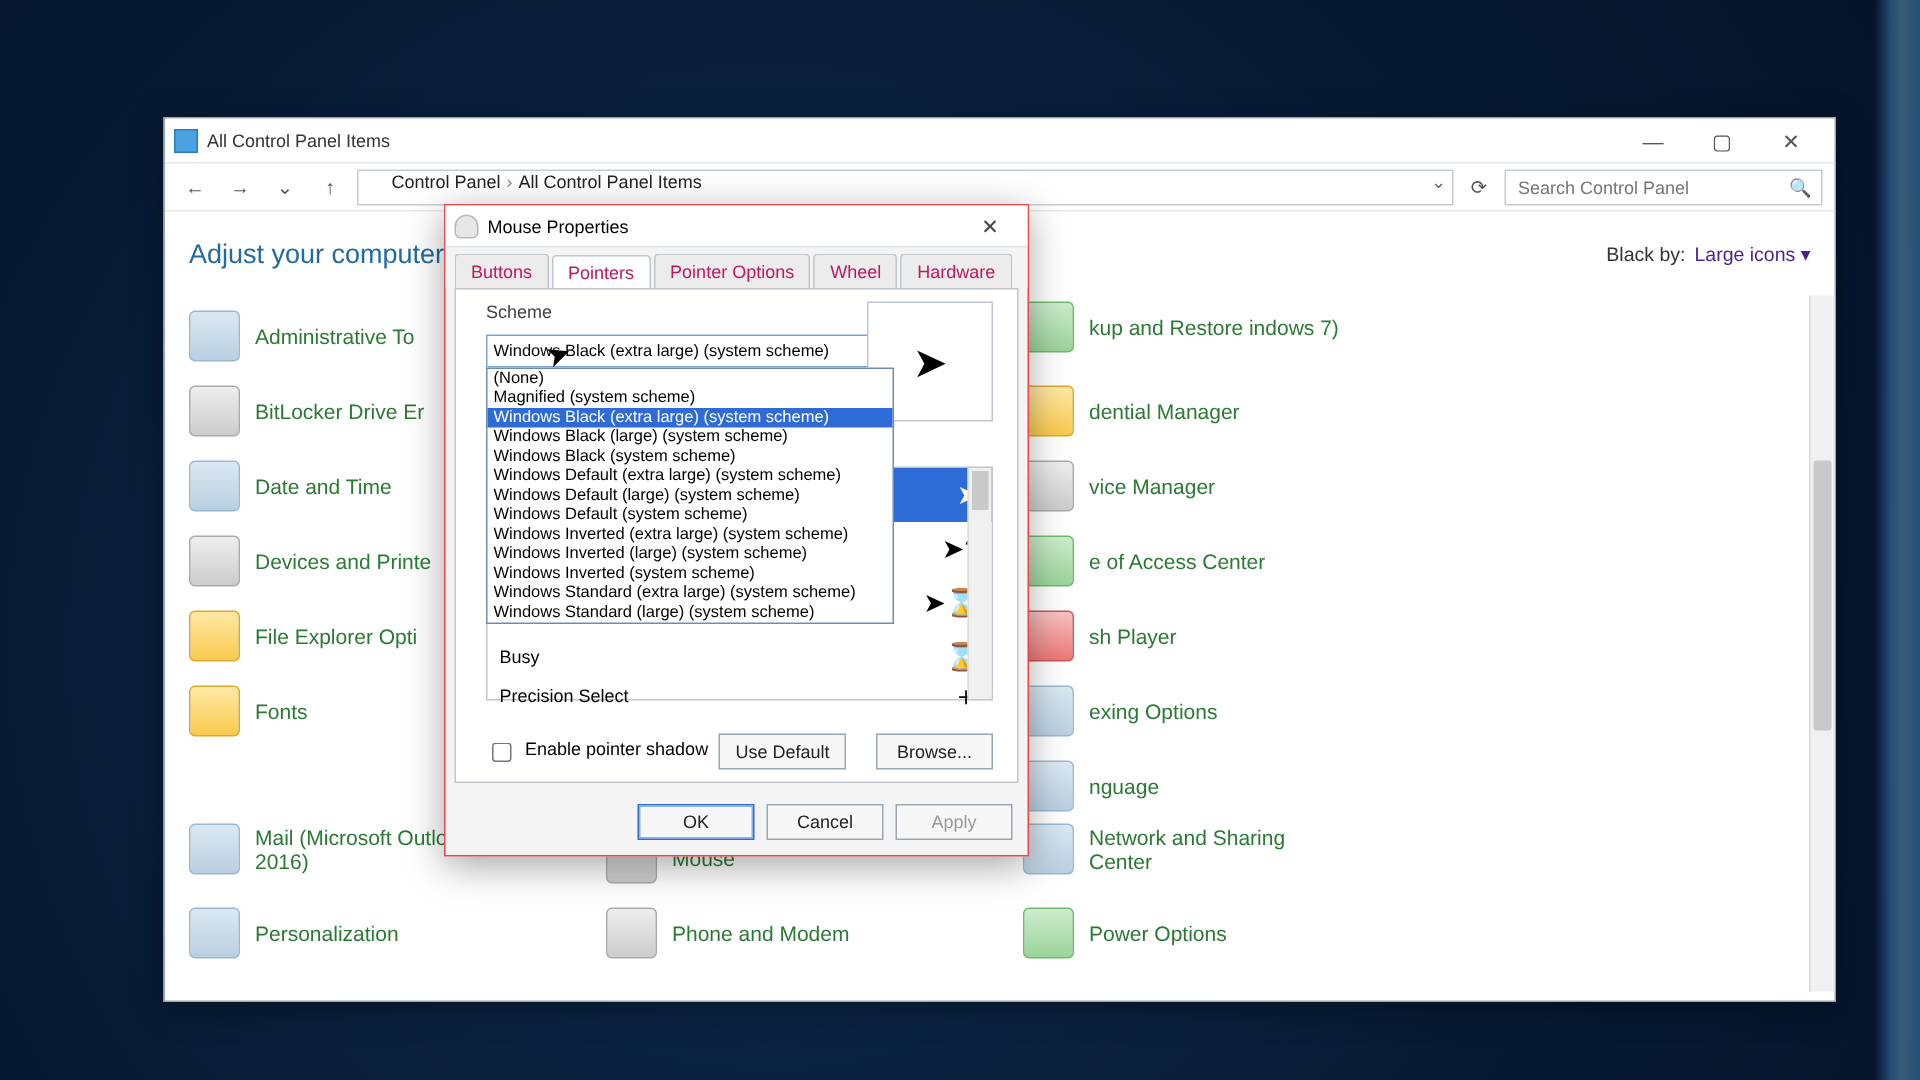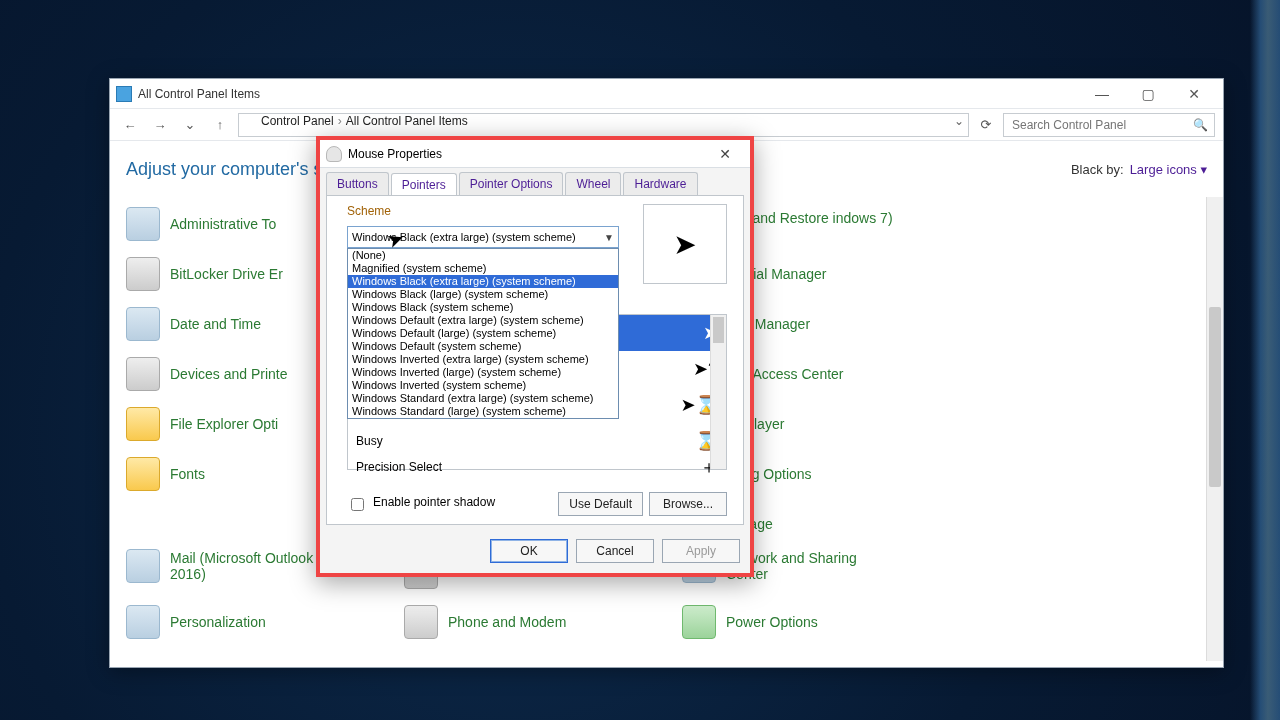--- a/index.html
+++ b/index.html
@@ -100,24 +100,24 @@
 
   .vscroll {
     position:absolute; right:0; top:118px; bottom:6px; width:17px;
     background:#f0f0f0; border-left:1px solid #dcdcdc;
   }
   .vscroll .thumb { position:absolute; left:2px; right:2px; top:110px; height:180px; background:#c9c9c9; border-radius:2px;}
 
   
   .dialog {
     position:absolute;
-    left:316px; top:136px;
-    width:438px;
+    left:296px; top:136px;
+    width:390px;
     background:#f4f4f4;
-    border:4px solid #ef4444;
+    border:1px solid #ef4444;
     box-shadow: 0 6px 24px rgba(0,0,0,.35);
   }
   .dlg-title {
     height:28px;
     background:#fff;
     border-bottom:1px solid #dadfe4;
     display:flex; align-items:center;
     padding:0 6px;
     font-size:12px;
   }
@@ -131,32 +131,32 @@
     padding:4px 6px 0 6px;
     gap:2px;
     font-size:12px;
     background:#f4f4f4;
   }
   .tab {
     padding:4px 10px;
     border:1px solid #c0c6cc;
     border-bottom:none;
     background:#ececec;
-    color:#4c1d95;
+    color:#be185d;
     border-radius:3px 3px 0 0;
   }
   .tab.active { background:#fff; position:relative; top:1px; }
   .tabbody {
     border:1px solid #c0c6cc;
     margin:0 6px 6px 6px;
     background:#fff;
     position:relative;
     min-height:330px;
   }
-  .group-label { position:absolute; left:20px; top:8px; font-size:12px; color:#a16207;}
+  .group-label { position:absolute; left:20px; top:8px; font-size:12px; color:#404040;}
   .combo {
     position:absolute;
     left:20px; top:30px;
     width:272px; height:22px;
     border:1px solid #7aa3cf;
     background:#fff;
     font-size:11px;
     display:flex; align-items:center;
     padding:0 4px;
   }
@@ -195,21 +195,21 @@
     background:#fff;
   }
   .ptrlist .row { display:flex; align-items:center; height:36px; padding:0 8px; font-size:12px;}
   .ptrlist .row.first { background:#2f6bd7; color:#fff; }
   .ptrlist .row .glyph { margin-left:auto; font-size:18px; }
   .ptrlist .scroll { position:absolute; right:0; top:0; bottom:0; width:16px; background:#f0f0f0; border-left:1px solid #dcdcdc;}
   .ptrlist .scroll .th { position:absolute; left:2px; right:2px; top:2px; height:26px; background:#c9c9c9;}
 
   .chkrow { position:absolute; left:20px; bottom:10px; font-size:12px; display:flex; align-items:flex-start; gap:6px;}
   .chkrow input { width:13px; height:13px; }
-  .btnrow-small { position:absolute; right:16px; bottom:8px; display:flex; gap:6px;}
+  .btnrow-small { position:absolute; right:16px; bottom:8px; display:flex; gap:20px;}
   .btn {
     min-width:78px; height:24px; font-size:12px;
     border:1px solid #9aa6b3; background:#f7f7f7; color:#222;
     display:flex; align-items:center; justify-content:center;
     padding:0 10px;
   }
   .btn.primary { border:1px solid #2f6bd7; box-shadow:inset 0 0 0 1px #8fb3e6; }
   .btn.disabled { color:#9a9a9a; }
   .dlg-buttons {
     display:flex; justify-content:flex-end; gap:8px;

